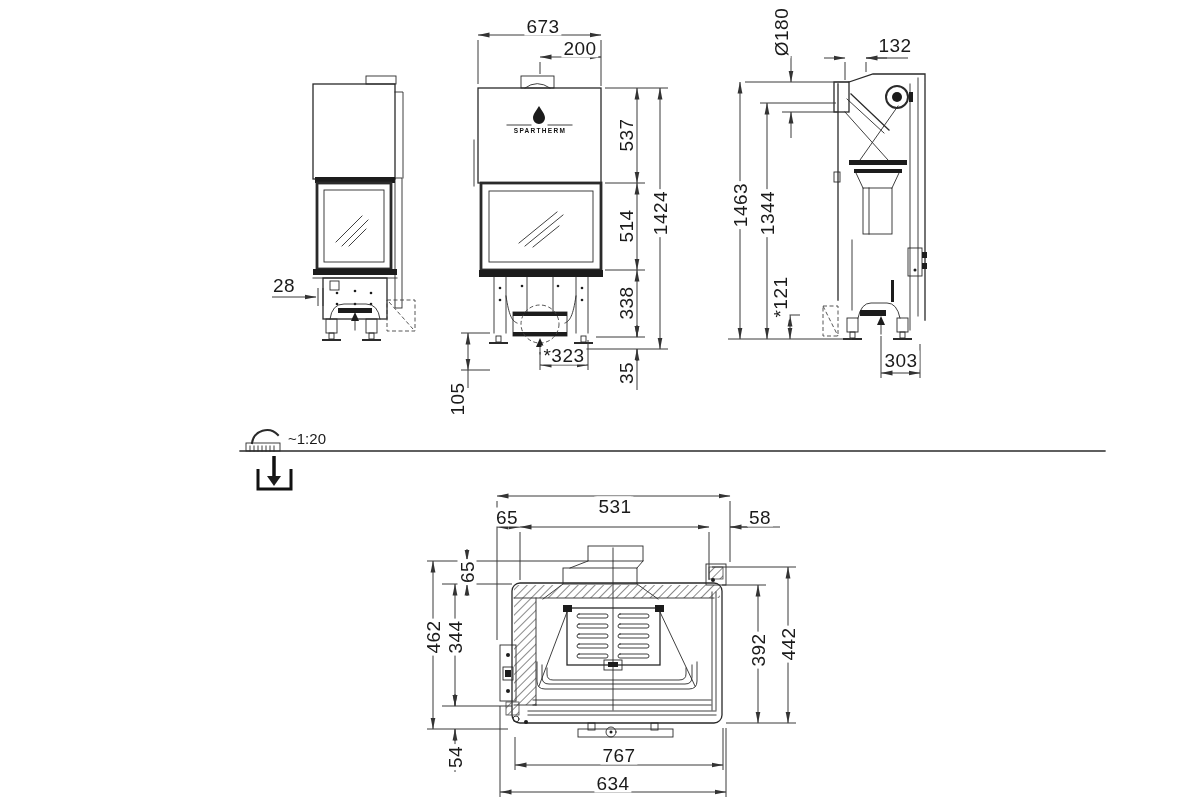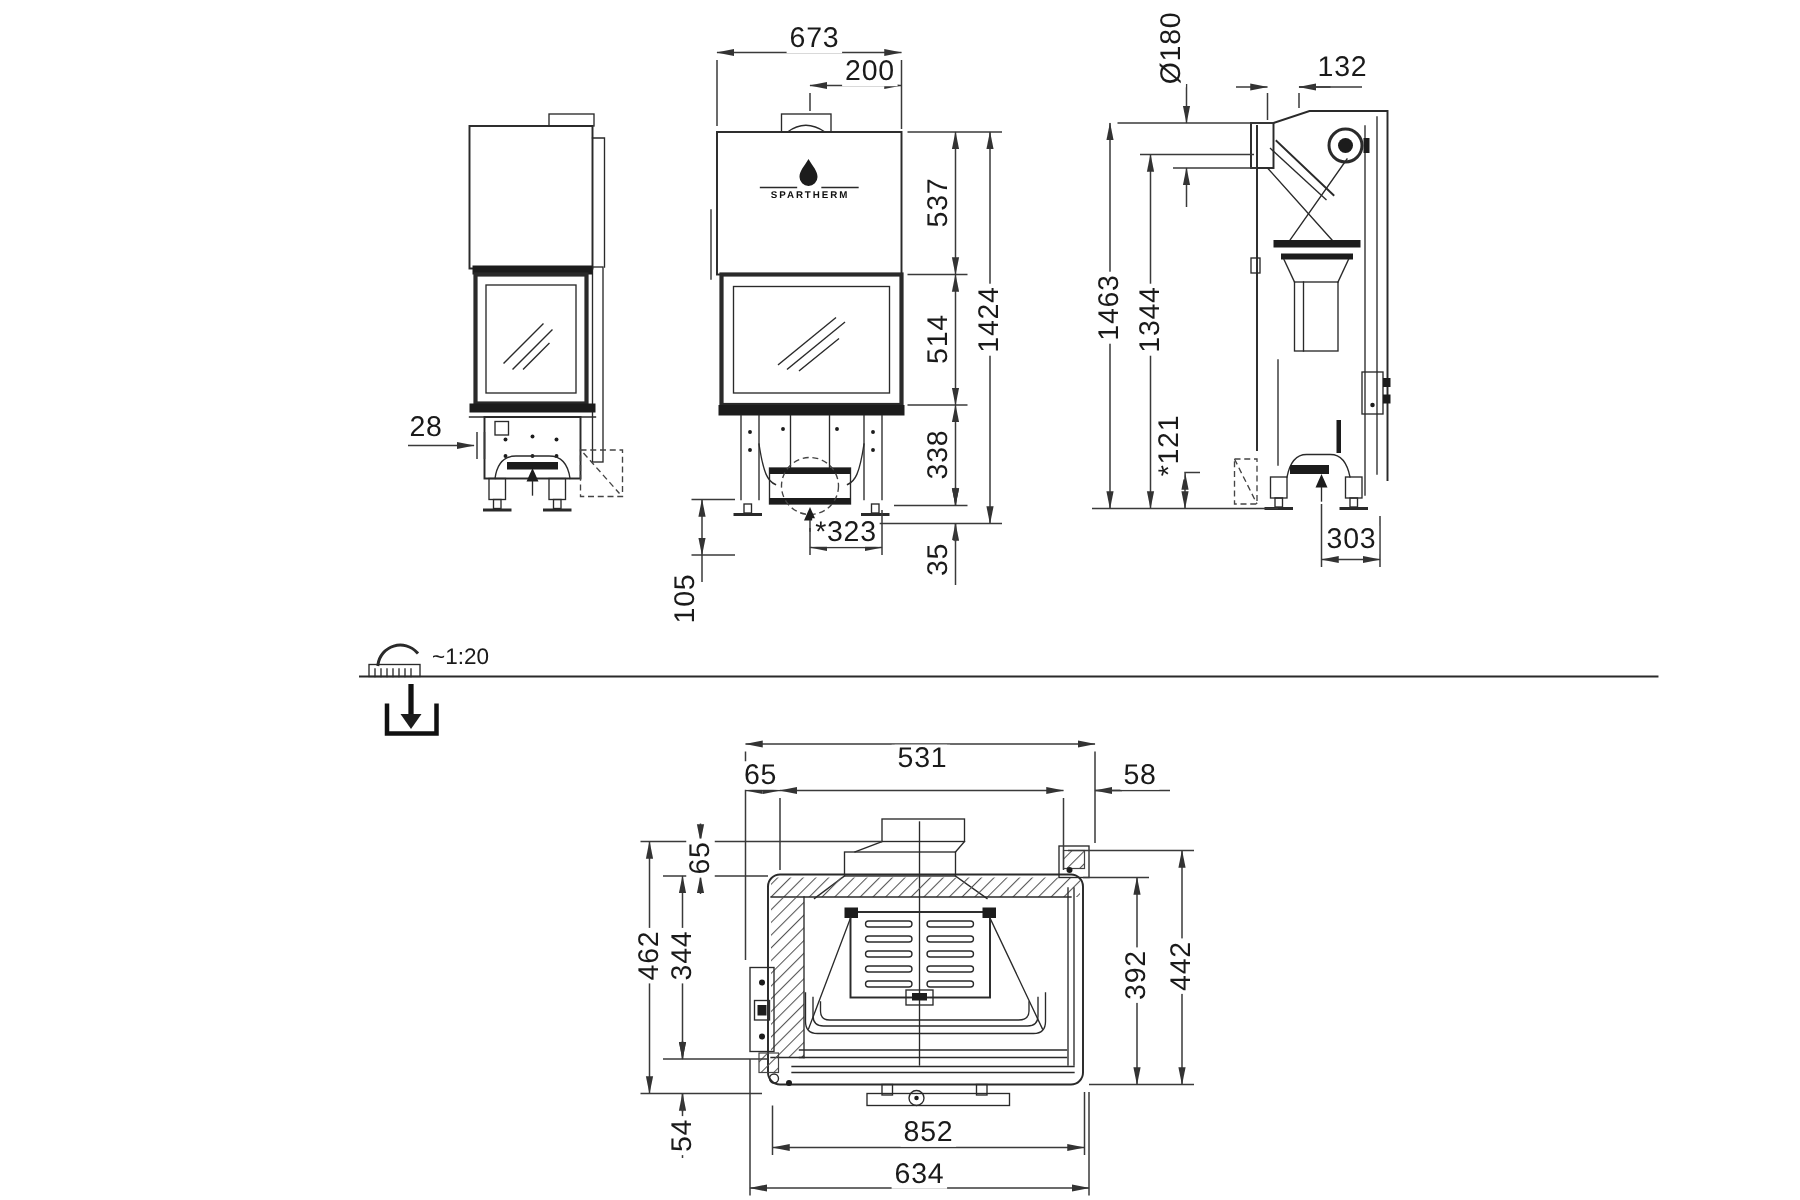--- a/index.html
+++ b/index.html
@@ -345,16 +345,16 @@
 <span class="dim" style="left:613px;top:486px;margin-top:20px;">654</span>
 <span class="dim" style="left:507px;top:517px;">65</span>
 <span class="dim" style="left:615px;top:506px;">531</span>
 <span class="dim" style="left:760px;top:517px;">58</span>
 <span class="dim v" style="left:467px;top:572px;">65</span>
 <span class="dim v" style="left:455px;top:637px;">344</span>
 <span class="dim v" style="left:433px;top:637px;">462</span>
 <span class="dim v" style="left:455px;top:757px;">54</span>
 <span class="dim v" style="left:758px;top:650px;">392</span>
 <span class="dim v" style="left:788px;top:644px;">442</span>
-<span class="dim" style="left:619px;top:755px;">852</span>
+<span class="dim" style="left:619px;top:755px;">767</span>
 <span class="dim" style="left:613px;top:783px;text-align:center;">634</span>
 
 </div>
 
 </body></html>

